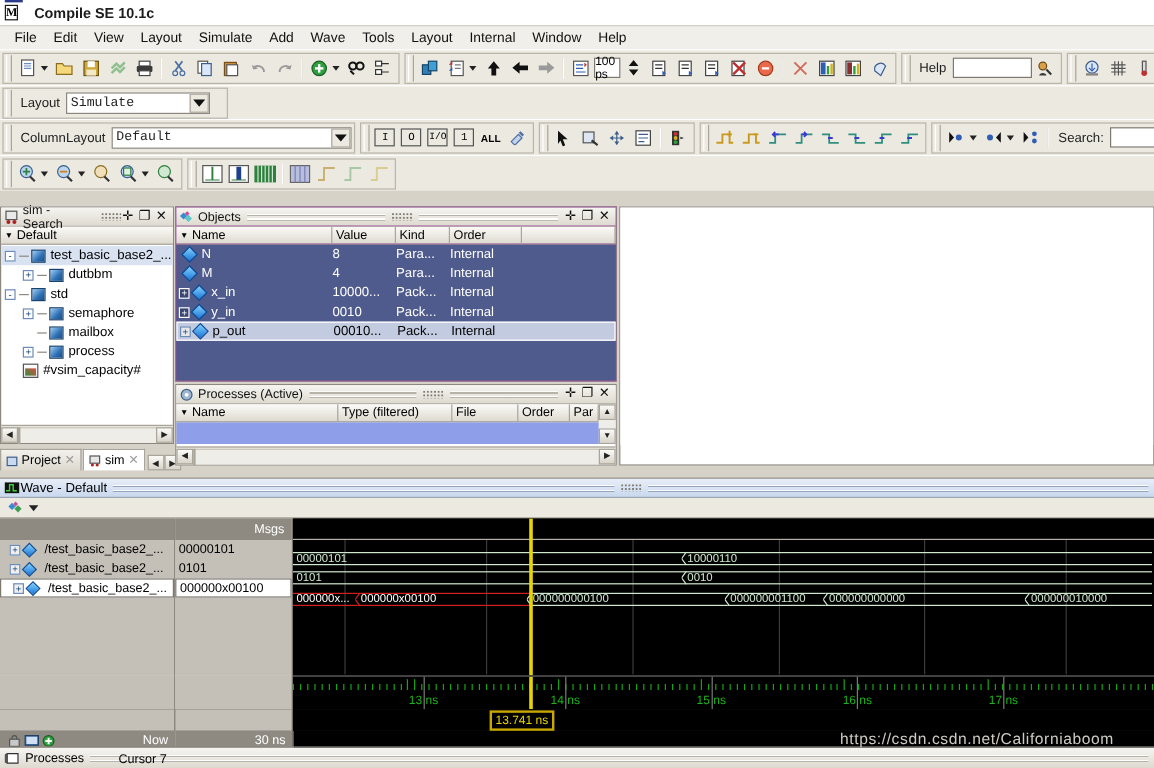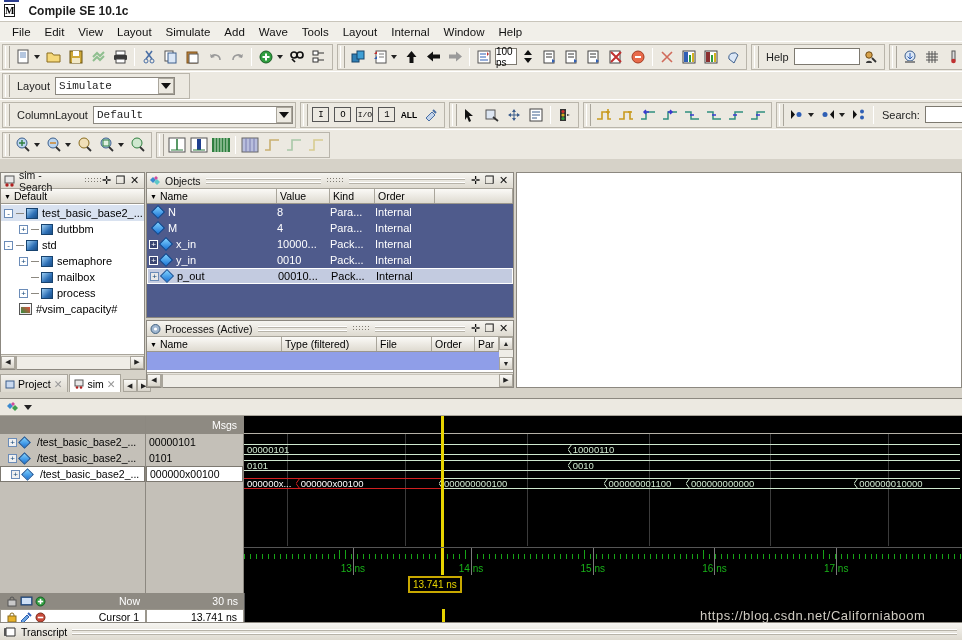--- a/index.html
+++ b/index.html
@@ -923,20 +923,32 @@
     <span class="sb-track"><span class="sb-thumb" style="width:260px;"></span></span>
     <span class="sb-arrow">▶</span>
   </div>
 </div>
 
 <div id="watchpanel">
   <div style="height:198px;background:#fff;"></div>
 </div>
 
 <div id="wave">
+  <div class="wave-title">
+    <span style="margin-left:3px;">
+      <svg width="14" height="11" viewBox="0 0 14 11">
+          <rect x="1" y="1" width="12" height="9" fill="#111"></rect>
+          <path d="M2 8h3V3h3v5h3" stroke="#3ad03a" fill="none" stroke-width="1.2"></path>
+        </svg>
+    </span>
+    <span class="ptxt">Wave - Default</span>
+    <span class="pt-line" style="background:repeating-linear-gradient(#fff 0 1px,#93a4bd 1px 2px,transparent 2px 4px);"></span>
+    <span class="pt-dots"></span>
+    <span class="pt-line" style="background:repeating-linear-gradient(#fff 0 1px,#93a4bd 1px 2px,transparent 2px 4px);"></span>
+  </div>
 
   <div class="wv-toolrow">
     <span style="margin-left:6px;display:flex;align-items:center;">
       <svg width="14" height="12" viewBox="0 0 14 12">
           <path d="M4 2l3 3-3 3-3-3z" fill="#3a8ad0"></path>
           <path d="M9 4l3 3-3 3-3-3z" fill="#3f9e4f"></path>
           <path d="M7 1l2 2-2 2-2-2z" fill="#d04a9e"></path>
         </svg>
     </span>
     <span style="margin-left:4px;width:0;height:0;border-left:4px solid transparent;border-right:4px solid transparent;border-top:5px solid #222;"></span>
@@ -1240,34 +1252,34 @@
               <path d="M8 1l3 3" stroke="#2f5fb5" stroke-width="2"></path>
             </svg>
           </span>
         <span>
             <svg width="11" height="11" viewBox="0 0 11 11">
               <circle cx="5.5" cy="5.5" r="4.5" fill="#c94a3a" stroke="#7a2a1a"></circle>
               <rect x="2.8" y="4.7" width="5.4" height="1.6" fill="#fff"></rect>
             </svg>
           </span>
       </span>
-      <span style="position:relative;z-index:1;">Cursor 1</span>
+      <span style="position:relative;z-index:1;">Cursor 7</span>
     </div>
     <div class="cur-val">13.741 ns</div>
     <div style="flex:1;background:#000;border-left:1px solid #555;position:relative;">
       <div id="cursor-tick" style="position: absolute; top: 0px; bottom: 0px; width: 3px; background: rgb(232, 212, 0); left: 196.9px;"></div>
     </div>
   </div>
 
 </div>
 
 <div class="transcript">
   <span style="margin-left:4px;">
     <svg width="13" height="12" viewBox="0 0 13 12">
         <path d="M2 2h9v8H2z" fill="#fff" stroke="#333"></path>
         <path d="M2 2a2 2 0 000 8" fill="#555"></path>
       </svg>
   </span>
-  <span style="margin-left:4px;font-size:10.5px;">Transcript</span>
+  <span style="margin-left:4px;font-size:10.5px;">Processes</span>
   <span class="pt-line"></span>
 </div>
 
-<div class="watermark">https://blog.csdn.net/Californiaboom</div>
+<div class="watermark">https://csdn.csdn.net/Californiaboom</div>
 
 </body></html>

